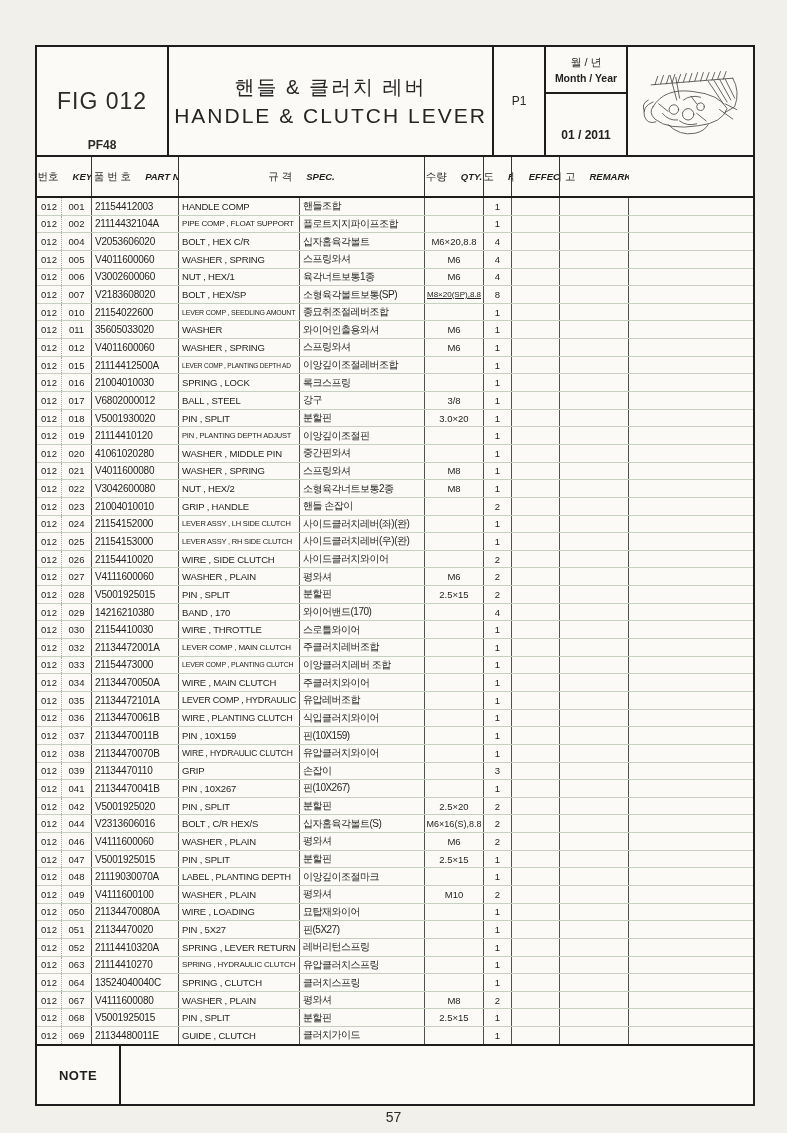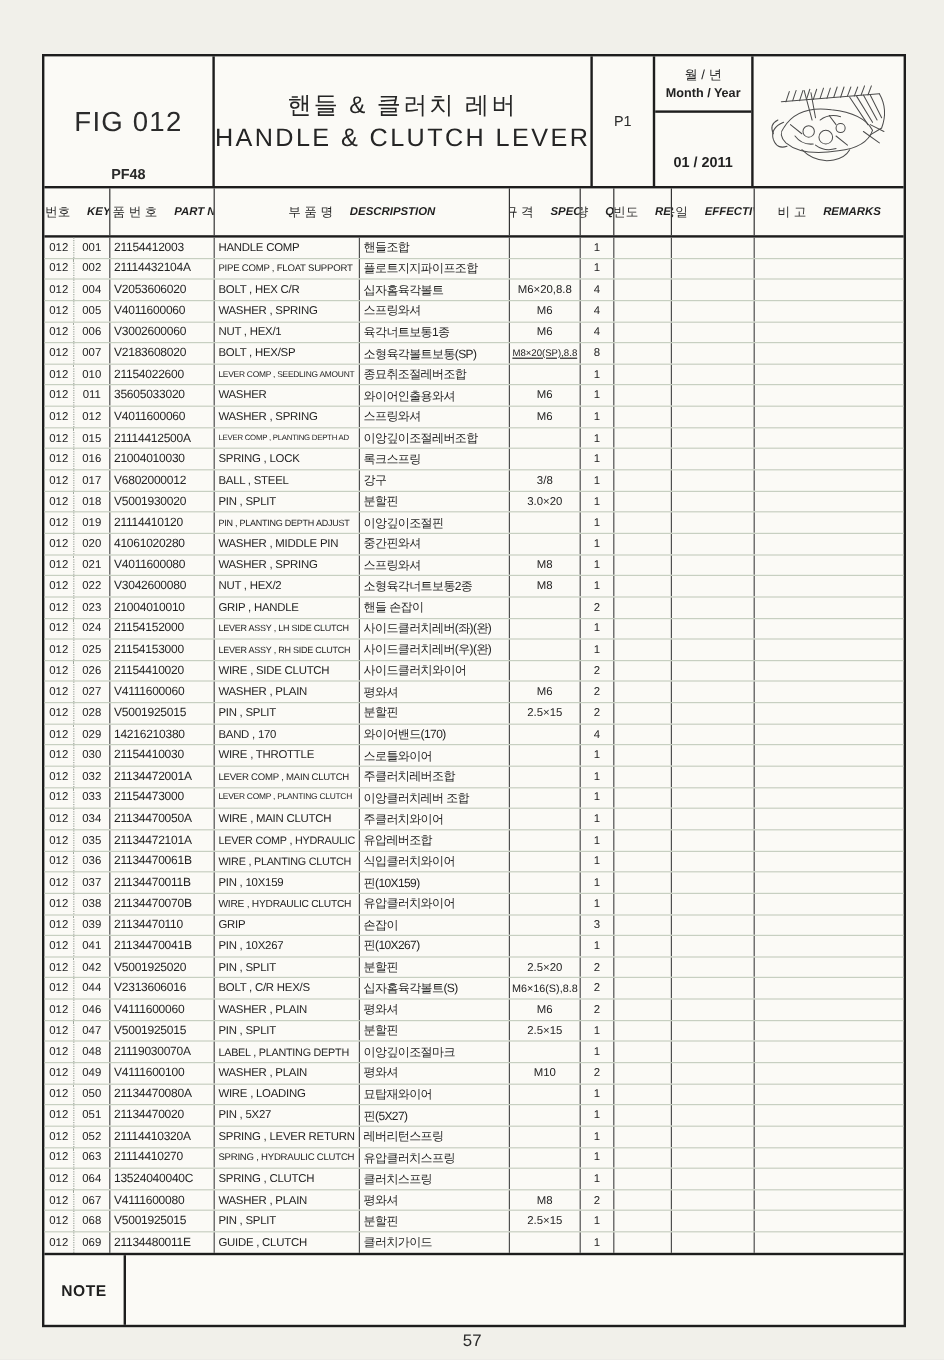--- a/index.html
+++ b/index.html
@@ -9,21 +9,21 @@
     background:#f1f0ea; font-family:"Liberation Sans", sans-serif;
     color:#222; overflow:hidden;
   }
   .frame {
     position:absolute; left:35px; top:45px; width:720px; height:1061px;
     border:2px solid #1d1d1d; background:#fbfaf6;
     display:flex; flex-direction:column;
   }
   
   .title-row { height:110px; display:flex; border-bottom:2px solid #1d1d1d; flex:none; }
-  .fig-cell { width:140px; position:relative; display:flex; align-items:center; justify-content:center; }
+  .fig-cell { width:130px; position:relative; display:flex; align-items:center; justify-content:center; }
   .fig-no { font-size:23px; letter-spacing:1px; color:#2a2a2a; }
   .model-no { position:absolute; bottom:3px; left:0; right:0; text-align:center; font-size:12px; font-weight:bold; color:#2a2a2a; }
   .title-cell { flex:1; display:flex; flex-direction:column; align-items:center; justify-content:center; border-left:2px solid #1d1d1d; gap:3px; }
   .title-ko { font-size:20px; letter-spacing:2px; color:#252525; }
   .title-en { font-size:21px; letter-spacing:2px; color:#252525; }
   .p1-cell { width:52px; border-left:2px solid #1d1d1d; display:flex; align-items:center; justify-content:center; font-size:12px; color:#2a2a2a; }
   .month-cell { width:82px; border-left:2px solid #1d1d1d; display:flex; flex-direction:column;gap:20px; }
   .month-top { flex:1.1; display:flex; flex-direction:column; align-items:center; justify-content:center; gap:2px; border-bottom:2px solid #1d1d1d; }
   .month-ko { font-size:11px; }
   .month-en { font-size:10.5px; font-weight:bold; }
@@ -43,21 +43,21 @@
   .c.fig { justify-content:center; padding:0 1px; border-right:1px dotted #a0a89e; font-size:9.5px; }
   .c.key { justify-content:center; padding:0 1px; font-size:9.5px; }
   .c.part { font-size:10px; letter-spacing:-0.2px; }
   .c.de { font-size:9.5px; letter-spacing:-0.2px; }
   .c.dk { font-size:10px; letter-spacing:-0.5px; }
   .c.spec { justify-content:center; font-size:9.5px; padding:0 1px; }
   .c.qty { justify-content:center; font-size:9.5px; }
   .c.rm { border-right:none; }
   
   .note-row { height:60px; flex:none; border-top:2px solid #1d1d1d; display:flex; }
-  .note-label { width:68px; border-right:2px solid #1d1d1d; display:flex; align-items:center; justify-content:center; font-size:13px; font-weight:bold; letter-spacing:0.5px; color:#1f1f1f; }
+  .note-label { width:84px; border-right:2px solid #1d1d1d; display:flex; align-items:center; justify-content:center; font-size:13px; font-weight:bold; letter-spacing:0.5px; color:#1f1f1f; }
   .note-body { flex:1; }
   
   .pageno { position:absolute; left:0; right:0; bottom:8px; text-align:center; font-size:14px; color:#2a2a2a; }
 </style>
 </head>
 <body>
 
 <div class="page">
   <div class="frame">
 
@@ -104,24 +104,20 @@
     <div class="thead">
       <div class="th">
         <span class="ko">찾기번호</span>
         <span class="en">KEY NO.</span>
       </div>
       <div class="th">
         <span class="ko">부 품 번 호</span>
         <span class="en">PART NO.</span>
       </div>
       <div class="th">
-        <span class="ko">부 품 명</span>
-        <span class="en">DESCRIPSTION</span>
-      </div>
-      <div class="th">
         <span class="ko">규  격</span>
         <span class="en">SPEC.</span>
       </div>
       <div class="th">
         <span class="ko">수량</span>
         <span class="en">QTY.</span>
       </div>
       <div class="th">
         <span class="ko">소모빈도</span>
         <span class="en">REPAIR</span>

